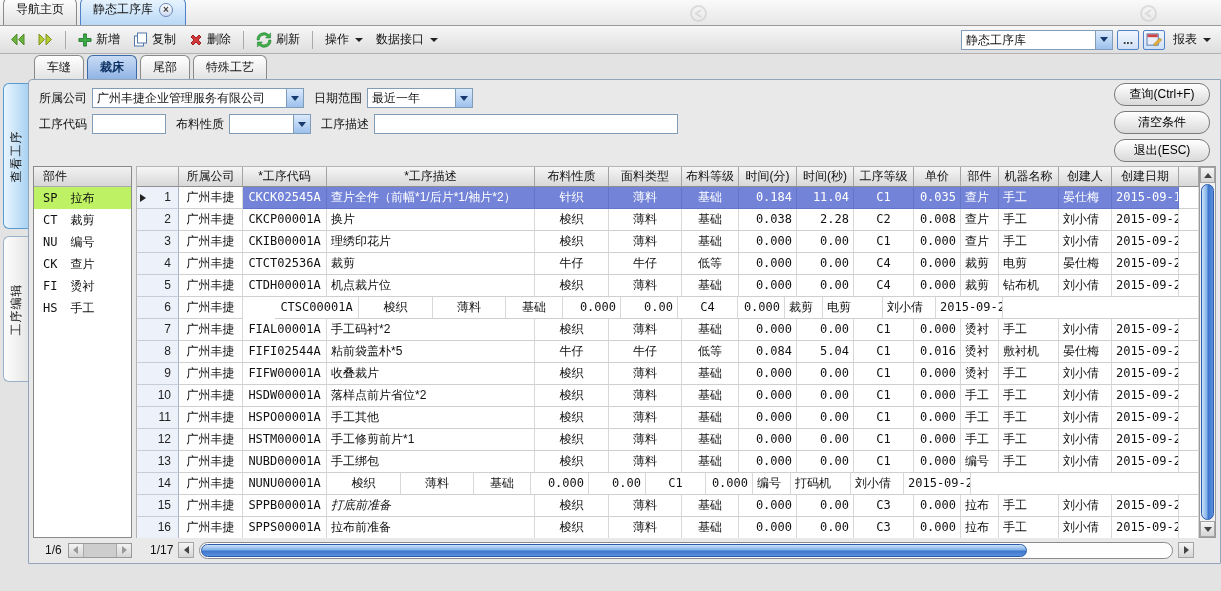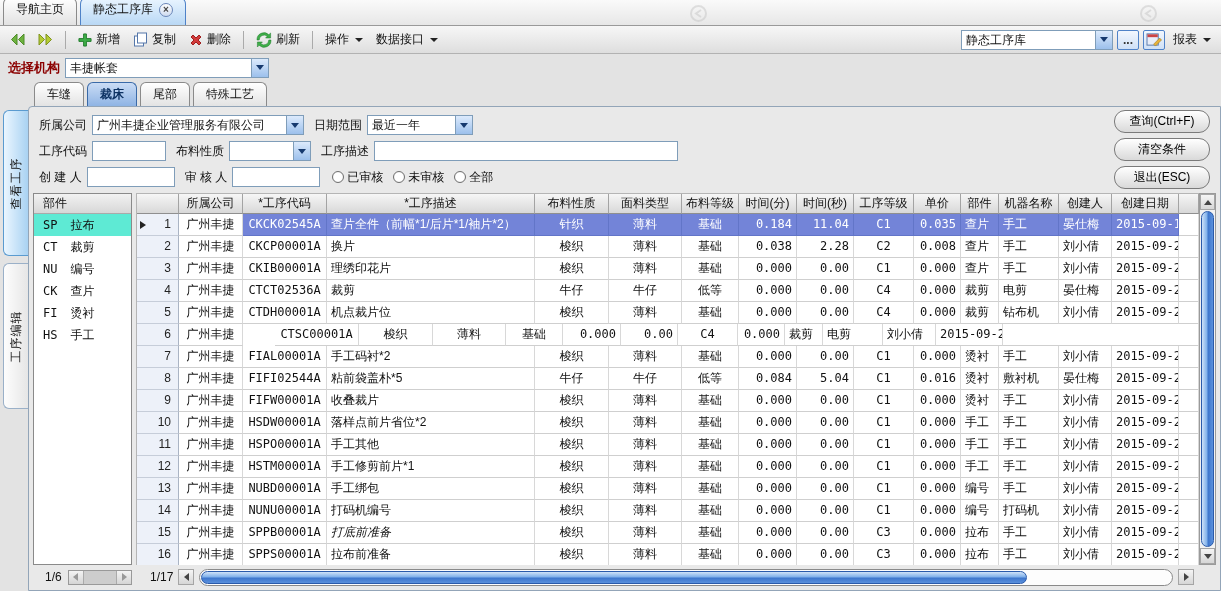--- a/index.html
+++ b/index.html
@@ -77,21 +77,21 @@
   .pill{ width:96px; height:23px; border:1px solid #7a7a7a; border-radius:11px;
     background:linear-gradient(#ffffff,#d9d9d9); font:inherit; text-align:center; line-height:21px;}
 
   
   .body{ flex:1; display:flex; padding:2px 4px 0 4px; gap:4px; }
   .parts-col{ width:99px; display:flex; flex-direction:column; }
   .parts-panel{ height:372px; border:1px solid #8a8a8a; background:#fff; display:flex; flex-direction:column; overflow:hidden;}
   .parts-header{ height:20px; background:linear-gradient(#f2f2f2,#d7d7d7); border-bottom:1px solid #aaa;
     line-height:19px; padding-left:9px; flex:none;}
   .part-row{ height:22px; display:flex; align-items:center; padding-left:9px; gap:13px; flex:none;}
-  .part-row.sel{ background:#5eead4; }
+  .part-row.sel{ background:#bef264; }
   .parts-footer{ height:18px; margin-top:3px; display:flex; align-items:center; gap:6px; padding-left:12px;}
   .mini-scroll{ display:flex; width:66px; height:15px; border:1px solid #999; background:#ddd;}
   .mini-scroll .mbtn{ width:15px; background:linear-gradient(#f3f3f3,#d5d5d5); border-right:1px solid #aaa;
     display:flex; align-items:center; justify-content:center;}
   .mini-scroll .mbtn:last-child{ border-right:none; border-left:1px solid #aaa;}
   .mini-scroll .mthumb{ flex:1; background:#cdcdcd; }
 
   .grid-col{ flex:1; display:flex; flex-direction:column; min-width:0;}
   .grid-wrap{ height:372px; display:flex; }
   .grid{ flex:1; overflow:hidden; background:#fff; border-left:1px solid #b5b5b5; border-top:1px solid #b5b5b5;}
@@ -214,29 +214,20 @@
             <path d="M8 13 L14.5 6.5 L16.5 8.5 L10 15 Z" fill="#e8b23a" stroke="#9a7a20" stroke-width="0.6"></path>
           </svg>
       </span>
       <span class="tbtn">
         <span>报表</span>
         <span class="caret"></span>
       </span>
     </span>
   </div>
 
-  <div class="org-row">
-    <span class="org-label">选择机构</span>
-    <span class="combo">
-      <span class="val">丰捷帐套</span>
-      <span class="cbtn">
-          <i class="tri-dn"></i>
-        </span>
-    </span>
-  </div>
 
   <div class="cat-tabs">
     <div class="cat-tab"><span>车缝</span></div>
     <div class="cat-tab active"><span>裁床</span></div>
     <div class="cat-tab"><span>尾部</span></div>
     <div class="cat-tab"><span>特殊工艺</span></div>
   </div>
 
   <div class="main">
 
@@ -273,40 +264,20 @@
           <input class="f-input" style="width: 74px;" value="">
           <span class="f-label" style="margin-left:10px">布料性质</span>
           <span class="combo" style="width:82px">
             <span class="val"></span>
             <span class="cbtn">
                 <i class="tri-dn"></i>
               </span>
           </span>
           <span class="f-label" style="margin-left:10px">工序描述</span>
           <input class="f-input" style="width: 304px;" value="">
-        </div>
-        <div class="f-row">
-          <span class="f-label">创 建 人</span>
-          <input class="f-input" style="width: 88px;" value="">
-          <span class="f-label" style="margin-left:10px">审 核 人</span>
-          <input class="f-input" style="width: 88px;" value="">
-          <span class="radio-group">
-            <span class="radio">
-                <i></i>
-                <span>已审核</span>
-              </span>
-            <span class="radio">
-                <i></i>
-                <span>未审核</span>
-              </span>
-            <span class="radio">
-                <i></i>
-                <span>全部</span>
-              </span>
-          </span>
         </div>
         <div class="f-buttons">
           <button class="pill">查询(Ctrl+F)</button>
           <button class="pill">清空条件</button>
           <button class="pill">退出(ESC)</button>
         </div>
       </div>
 
       <div class="body">
 
@@ -635,21 +606,20 @@
                     <div class="gcell a-l" style="width: 53px;">刘小倩</div>
                     <div class="gcell a-c mono" style="width: 67px;">2015-09-22</div>
                     <div class="gcell fill"></div>
                   </div>
                   <div class="grow">
                     <div class="gcell ind" style="width: 42px;">
                       <span class="rownum">14</span>
                     </div>
                     <div class="gcell a-c" style="width: 64px;">广州丰捷</div>
                     <div class="gcell a-c mono" style="width: 84px;">NUNU00001A</div>
-                    <div class="gcell a-l" style="width: 208px;">打码机编号</div>
                     <div class="gcell a-c" style="width: 74px;">梭织</div>
                     <div class="gcell a-c" style="width: 73px;">薄料</div>
                     <div class="gcell a-c" style="width: 57px;">基础</div>
                     <div class="gcell a-r mono" style="width: 58px;">0.000</div>
                     <div class="gcell a-r mono" style="width: 57px;">0.00</div>
                     <div class="gcell a-c mono" style="width: 60px;">C1</div>
                     <div class="gcell a-r mono" style="width: 47px;">0.000</div>
                     <div class="gcell a-l" style="width: 38px;">编号</div>
                     <div class="gcell a-l" style="width: 60px;">打码机</div>
                     <div class="gcell a-l" style="width: 53px;">刘小倩</div>

